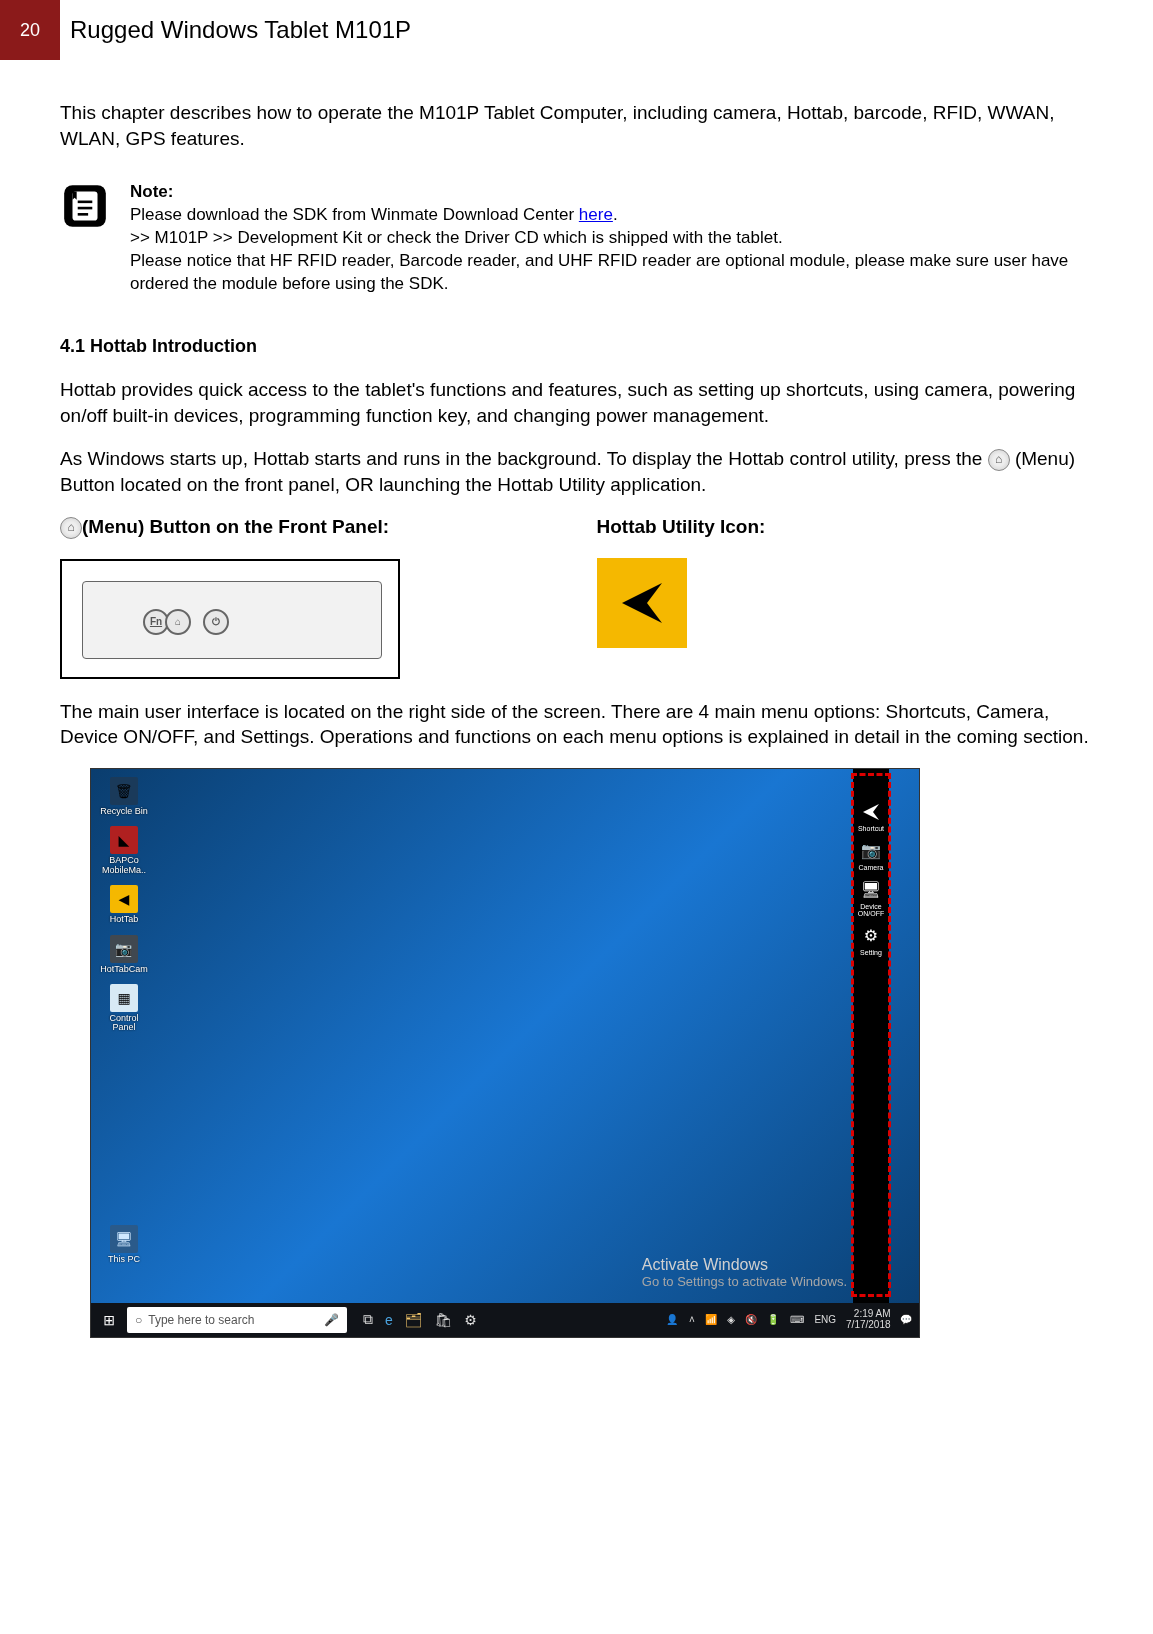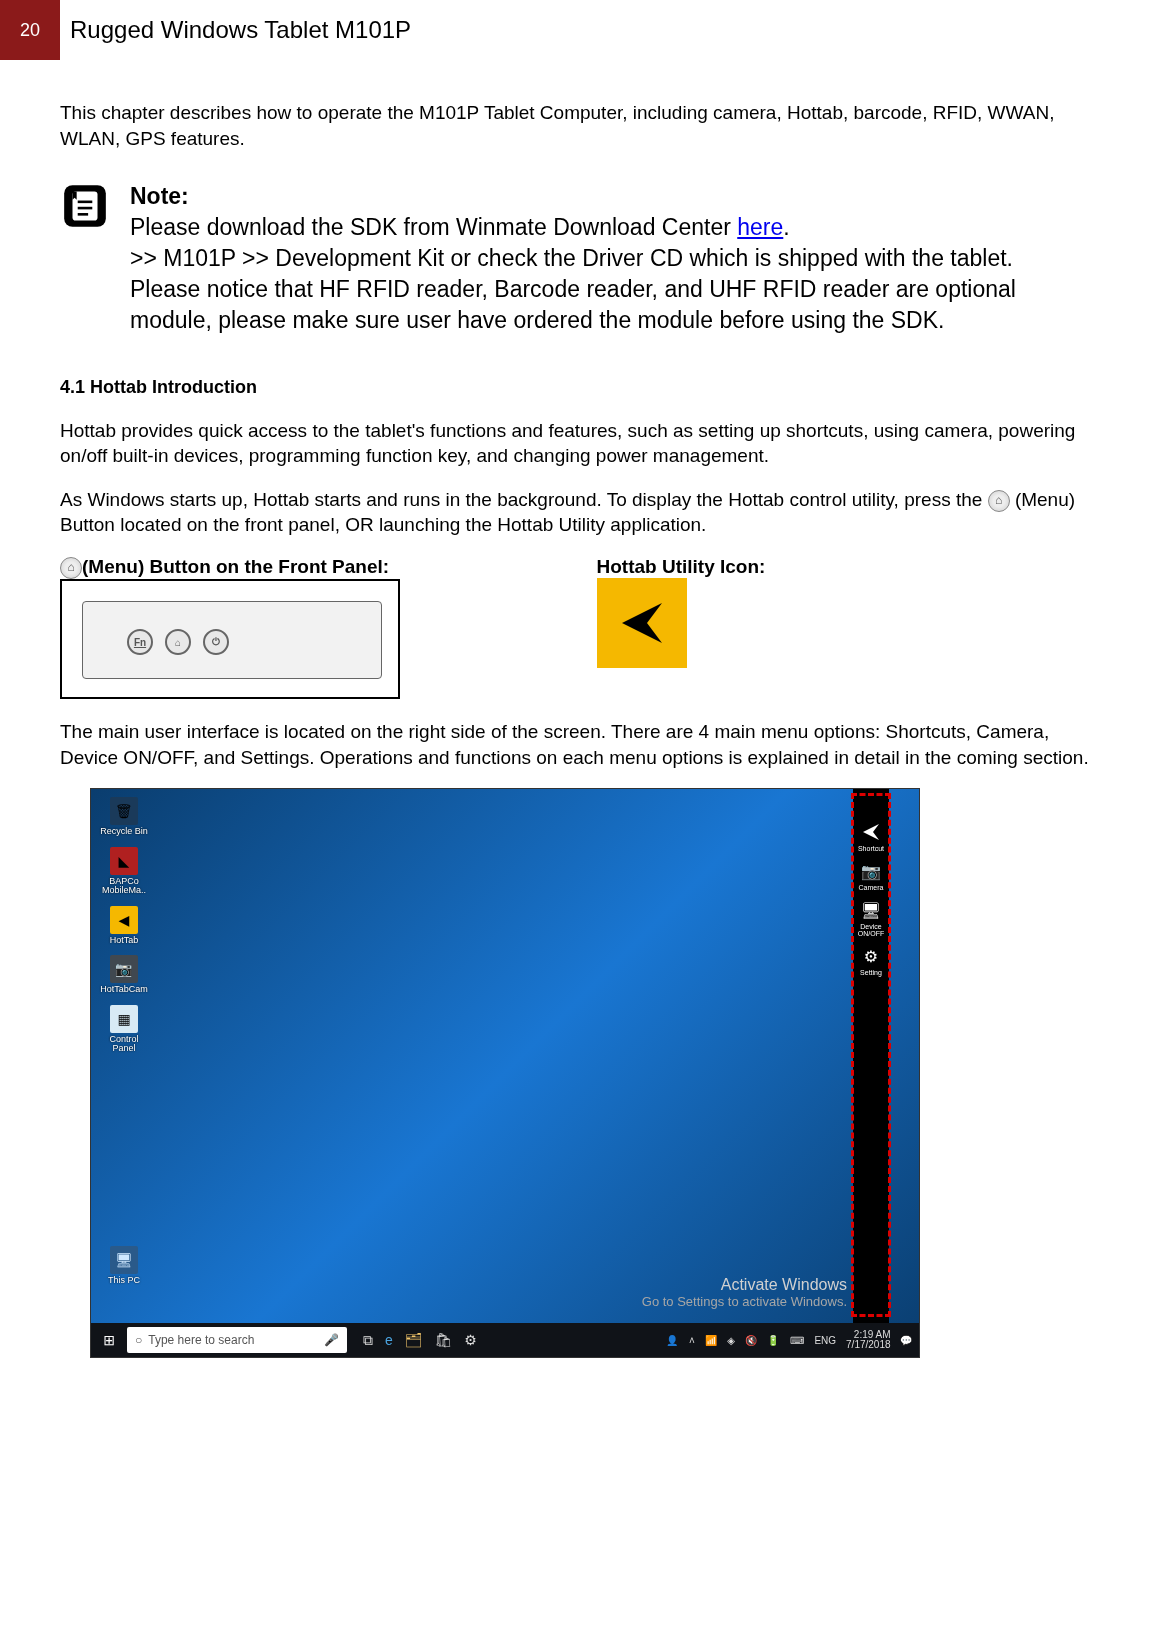--- a/index.html
+++ b/index.html
@@ -6,45 +6,45 @@
     body { font-family: Arial, Helvetica, sans-serif; color: #000; background: #fff; width: 1153px; }
     .page-header { display: flex; align-items: stretch; }
     .page-num-box { background: #8b1a1a; color: #fff; font-size: 18px; padding: 4px 20px; display: flex; align-items: center; }
     .doc-title { font-size: 24px; padding: 16px 10px; }
     .content { padding: 40px 60px 20px 60px; }
     h1.chapter { font-family: Arial, sans-serif; font-weight: 900; font-size: 30px; color: #8b1a1a; margin-bottom: 30px; }
     .intro { font-size: 19px; line-height: 1.35; margin-bottom: 30px; }
     .note-block { display: flex; align-items: flex-start; gap: 20px; margin-bottom: 40px; }
     .note-icon-box { flex: 0 0 auto; }
     .note-icon { width: 50px; height: 50px; }
-    .note-text { font-size: 23px; line-height: 1.35; }
+    .note-text { font-size: 17px; line-height: 1.35; }
     .note-label { font-weight: 900; }
     a.link { color: #0000ee; text-decoration: underline; }
     h2.section { font-family: Arial, sans-serif; font-weight: 900; font-size: 18px; margin-bottom: 20px; }
     .para { font-size: 19px; line-height: 1.35; margin-bottom: 18px; }
     .menu-icon-inline { display: inline-block; width: 22px; height: 22px; border: 1px solid #888; border-radius: 50%; vertical-align: middle; position: relative; background: radial-gradient(circle,#eee 40%,#ccc 100%); }
     .menu-icon-inline::after { content: "⌂"; position: absolute; left: 50%; top: 50%; transform: translate(-50%,-55%); font-size: 12px; color: #555; }
     .two-col { display: flex; gap: 40px; margin-bottom: 20px; }
     .col { flex: 1; }
-    .col-label { font-size: 19px; font-weight: bold; margin-bottom: 0; }
+    .col-label { font-size: 19px; font-weight: bold; margin-bottom: 20px; }
     .front-panel-img { width: 340px; height: 120px; border: 2px solid #000; background: #fff; position: relative; }
     .panel-shape { position: absolute; left: 20px; top: 20px; width: 300px; height: 78px; background: #f2f2f2; border: 1px solid #666; border-radius: 4px; }
     .panel-btn { position: absolute; top: 27px; width: 26px; height: 26px; border: 2px solid #666; border-radius: 50%; background: #e8e8e8; display: flex; align-items: center; justify-content: center; font-size: 10px; color: #555; font-weight: bold; }
-    .panel-btn.b1 { left: 44px; text-decoration: underline; }
+    .panel-btn.b1 { left: 60px; text-decoration: underline; }
     .panel-btn.b2 { left: 82px; }
     .panel-btn.b3 { left: 120px; }
     .hottab-icon { width: 90px; height: 90px; background: #f5b800; display: flex; align-items: center; justify-content: center; }
     .hottab-icon svg { width: 50px; height: 50px; }
     .screenshot { position: relative; width: 830px; height: 570px; background: linear-gradient(135deg,#0a3d6e 0%,#1976d2 50%,#0a3d6e 100%); margin-left: 30px; overflow: hidden; border: 1px solid #333; }
     .desktop-icons { position: absolute; left: 8px; top: 8px; display: flex; flex-direction: column; gap: 10px; }
     .dicon { width: 50px; display: flex; flex-direction: column; align-items: center; gap: 2px; }
     .dicon-sq { width: 28px; height: 28px; border-radius: 2px; display: flex; align-items: center; justify-content: center; font-size: 14px; }
     .dicon-label { color: #fff; font-size: 9px; text-align: center; text-shadow: 0 0 2px #000; line-height: 1.05; }
     .thispc { position: absolute; left: 8px; bottom: 72px; }
-    .activate { position: absolute; right: 72px; bottom: 48px; color: #a6a6a6; font-size: 13px; text-align: right; }
+    .activate { position: absolute; right: 72px; bottom: 48px; color: #a6a6a6; font-size: 13px; text-align: left; }
     .activate .atitle { font-size: 16px; color: #d0d0d0; }
     .hottab-sidebar { position: absolute; right: 30px; top: 0; bottom: 34px; width: 36px; background: #000; display: flex; flex-direction: column; align-items: center; padding-top: 32px; gap: 8px; }
     .dashed-box { position: absolute; right: 28px; top: 4px; bottom: 40px; width: 40px; border: 3px dashed #d00; pointer-events: none; }
     .sidebar-item { width: 30px; display: flex; flex-direction: column; align-items: center; gap: 2px; }
     .sidebar-ic { width: 26px; height: 22px; display: flex; align-items: center; justify-content: center; font-size: 16px; color: #fff; }
     .sidebar-lb { color: #fff; font-size: 7px; text-align: center; line-height: 1; }
     .taskbar { position: absolute; left: 0; right: 0; bottom: 0; height: 34px; background: #101318; display: flex; align-items: center; color: #fff; font-size: 11px; }
     .tb-start { width: 28px; height: 28px; margin-left: 4px; display: flex; align-items: center; justify-content: center; color: #fff; font-size: 14px; }
     .tb-search { margin-left: 4px; background: #fff; color: #555; height: 26px; width: 220px; display: flex; align-items: center; gap: 6px; padding: 0 8px; border-radius: 2px; font-size: 12px; }
     .tb-icons { display: flex; align-items: center; gap: 12px; margin-left: 16px; color: #ddd; font-size: 14px; }

